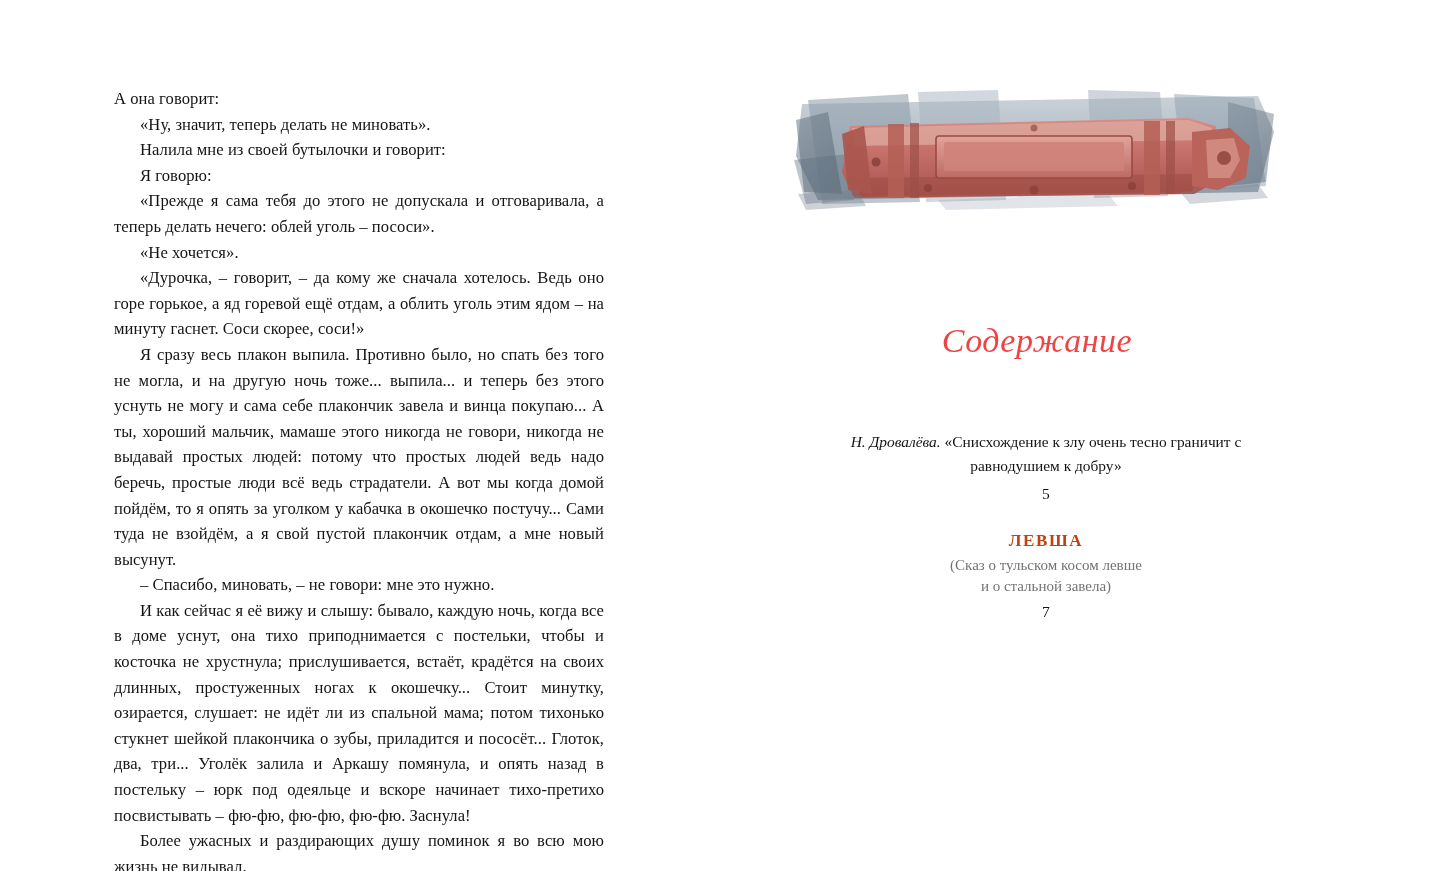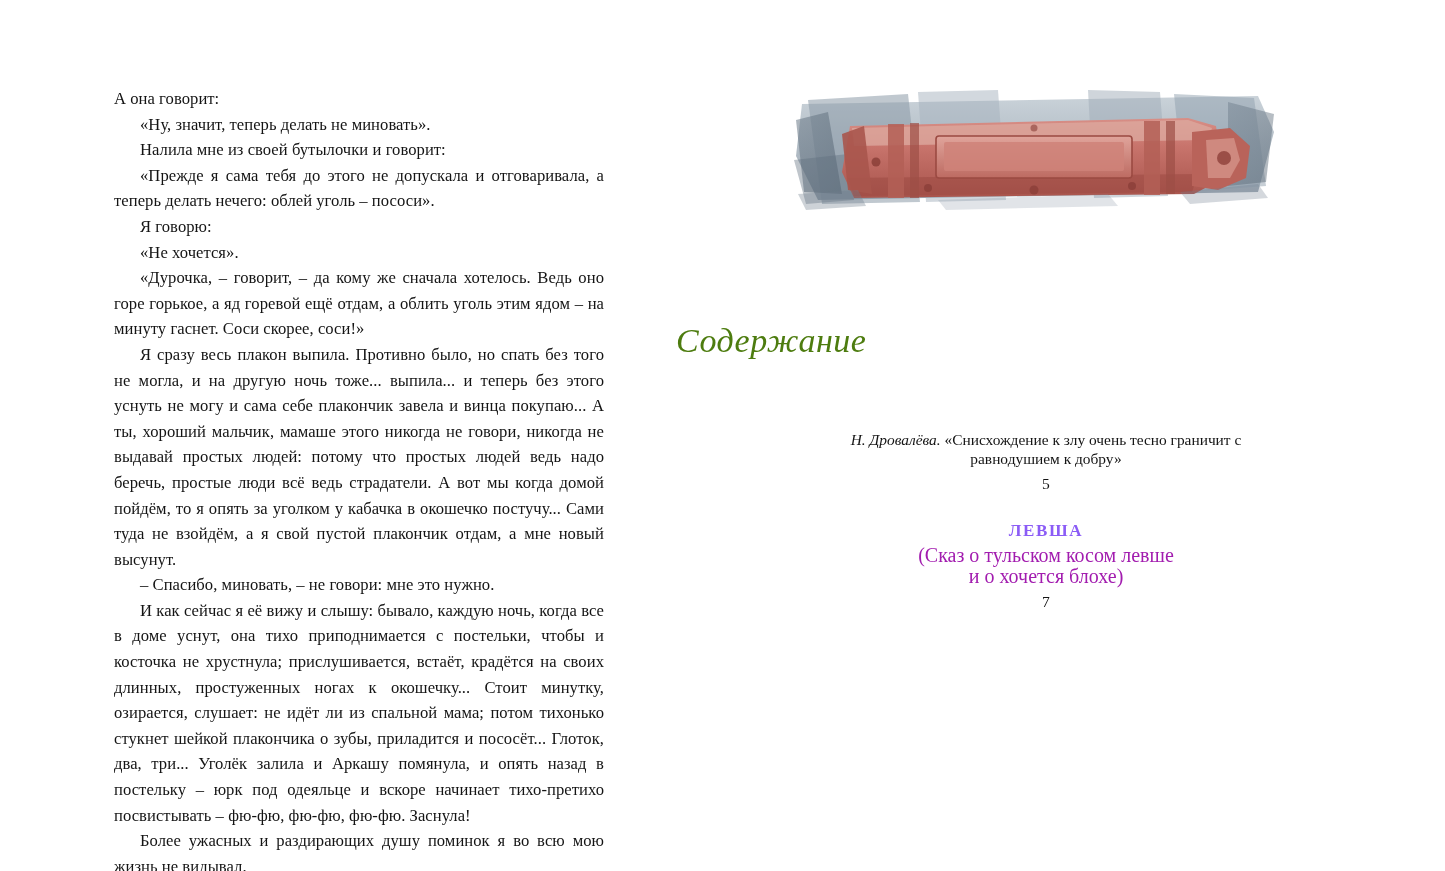--- a/index.html
+++ b/index.html
@@ -56,77 +56,78 @@
     height: 165px;
   }
   .illustration svg {
     display: block;
   }
   .toc-title {
     position: absolute;
     top: 322px;
     left: 0;
     width: 722px;
+    text-align: center;
     font-family: "Liberation Serif", serif;
     font-style: italic;
     font-size: 34px;
-    color: #4d7c0f;
+    color: #ef4444;
     letter-spacing: 0.5px;
   }
   .toc {
     position: absolute;
     top: 430px;
     left: 150px;
     width: 440px;
     text-align: center;
   }
   .toc-entry {
     margin-bottom: 24px;
   }
   .toc-line {
     font-size: 15.4px;
-    line-height: 19px;
+    line-height: 24px;
     color: #141414;
   }
   .toc-author {
     font-style: italic;
   }
   .toc-heading {
     font-size: 17px;
     font-weight: bold;
-    color: #8b5cf6;
+    color: #c2410c;
     letter-spacing: 1.6px;
     margin-bottom: 4px;
   }
   .toc-sub {
-    font-size: 20px;
+    font-size: 15px;
     line-height: 20.5px;
-    color: #a21caf;
+    color: #737373;
   }
   .toc-page {
     font-size: 15.6px;
     margin-top: 7px;
     color: #141414;
   }
   .entry-gap-1 { margin-top: 0; }
   .entry-gap-2 { margin-top: 28px; }
   .entry-gap-3 { margin-top: 30px; }
 </style>
 </head>
 <body>
 
 <div class="spread">
 
   <div class="page page-left">
     <div class="body-text">
       <p class="noindent">А она говорит:</p>
       <p>«Ну, значит, теперь делать не миновать».</p>
       <p>Налила мне из своей бутылочки и говорит:</p>
+      <p>Я говорю:</p>
       <p>«Прежде я сама тебя до этого не допускала и отговаривала, а теперь делать нечего: облей уголь – пососи».</p>
-      <p>Я говорю:</p>
       <p>«Не хочется».</p>
       <p>«Дурочка, – говорит, – да кому же сначала хотелось. Ведь оно горе горькое, а яд горевой ещё отдам, а облить уголь этим ядом – на минуту гаснет. Соси скорее, соси!»</p>
       <p>Я сразу весь плакон выпила. Противно было, но спать без того не могла, и на другую ночь тоже... выпила... и теперь без этого уснуть не могу и сама себе плакончик завела и винца покупаю... А ты, хороший мальчик, мамаше этого никогда не говори, никогда не выдавай простых людей: потому что простых людей ведь надо беречь, простые люди всё ведь страдатели. А вот мы когда домой пойдём, то я опять за уголком у кабачка в окошечко постучу... Сами туда не взойдём, а я свой пустой плакончик отдам, а мне новый высунут.</p>
       <p>– Спасибо, миновать, – не говори: мне это нужно.</p>
       <p>И как сейчас я её вижу и слышу: бывало, каждую ночь, когда все в доме уснут, она тихо приподнимается с постельки, чтобы и косточка не хрустнула; прислушивается, встаёт, крадётся на своих длинных, простуженных ногах к окошечку... Стоит минутку, озирается, слушает: не идёт ли из спальной мама; потом тихонько стукнет шейкой плакончика о зубы, приладится и пососёт... Глоток, два, три... Уголёк залила и Аркашу помянула, и опять назад в постельку – юрк под одеяльце и вскоре начинает тихо-претихо посвистывать – фю-фю, фю-фю, фю-фю. Заснула!</p>
       <p>Более ужасных и раздирающих душу поминок я во всю мою жизнь не видывал.</p>
     </div>
   </div>
 
   <div class="page page-right">
@@ -202,21 +203,21 @@
       <div class="toc-entry entry-gap-1">
         <div class="toc-line">
           <span class="toc-author">Н. Дровалёва.</span><span> «Снисхождение к злу очень тесно граничит с равнодушием к добру»</span>
         </div>
         <div class="toc-page">5</div>
       </div>
 
       <div class="toc-entry entry-gap-2">
         <div class="toc-heading">ЛЕВША</div>
         <div class="toc-sub">(Сказ о тульском косом левше</div>
-        <div class="toc-sub">и о хочется блохе)</div>
+        <div class="toc-sub">и о стальной завела)</div>
         <div class="toc-page">7</div>
       </div>
 
 
     </div>
   </div>
 
 </div>
 
 </body></html>

